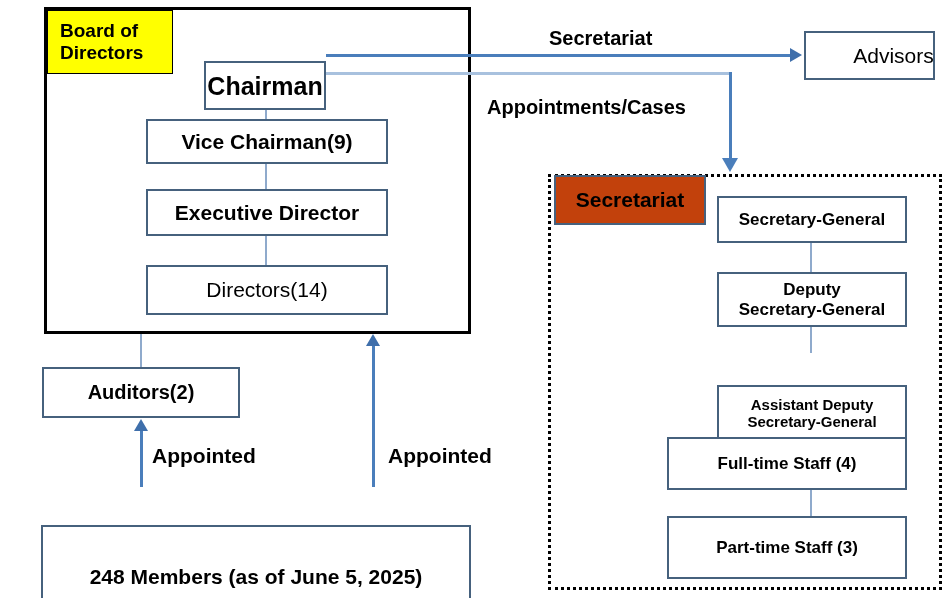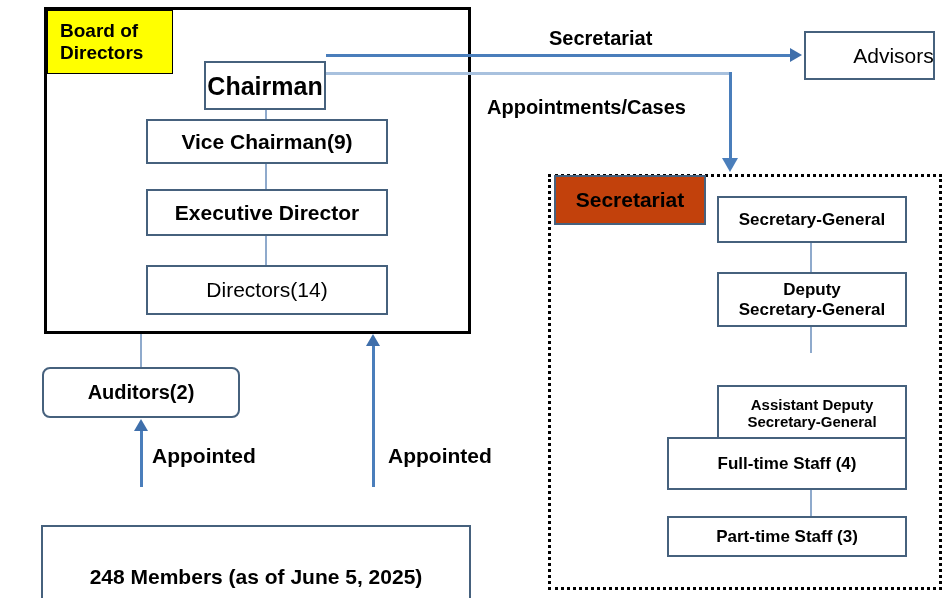--- a/index.html
+++ b/index.html
@@ -115,21 +115,21 @@
     font-weight: bold;
     color: #000000;
     white-space: nowrap;
   }
 
   
   .t-chairman   { font-size: 25px; font-weight: bold; margin-top: 24px; }
   .t-vice       { font-size: 21px; font-weight: bold; }
   .t-exec       { font-size: 21px; font-weight: bold; }
   .t-directors  { font-size: 21px; font-weight: normal; }
-  .t-auditors   { font-size: 20px; font-weight: bold; border-radius: 8px; }
+  .t-auditors   { font-size: 20px; font-weight: bold; }
   .t-members    { font-size: 21px; font-weight: bold; margin-top: 38px; }
   .t-advisors   { font-size: 21px; font-weight: normal; padding-left: 48px; }
   .t-sec        { font-size: 17px; font-weight: bold; }
   .t-sec-sm     { font-size: 15px; font-weight: bold; margin-top: 32px; }
 </style>
 </head>
 <body>
 
 <div id="canvas">
 
@@ -217,21 +217,21 @@
     <div>
       <span>Assistant Deputy</span>
       <span>Secretary-General</span>
     </div>
   </div>
 
   <div class="box t-sec" style="left:667px; top:437px; width:240px; height:53px;">
     <span>Full-time Staff (4)</span>
   </div>
 
-  <div class="box t-sec" style="left:667px; top:516px; width:240px; height:41px;">
+  <div class="box t-sec" style="left:667px; top:516px; width:240px; height:63px;">
     <span>Part-time Staff (3)</span>
   </div>
 
   <div class="tag-cyan" style="left:554px; top:175px; width:152px; height:50px;">
     <span>Secretariat</span>
   </div>
 
 </div>
 
 </body></html>

